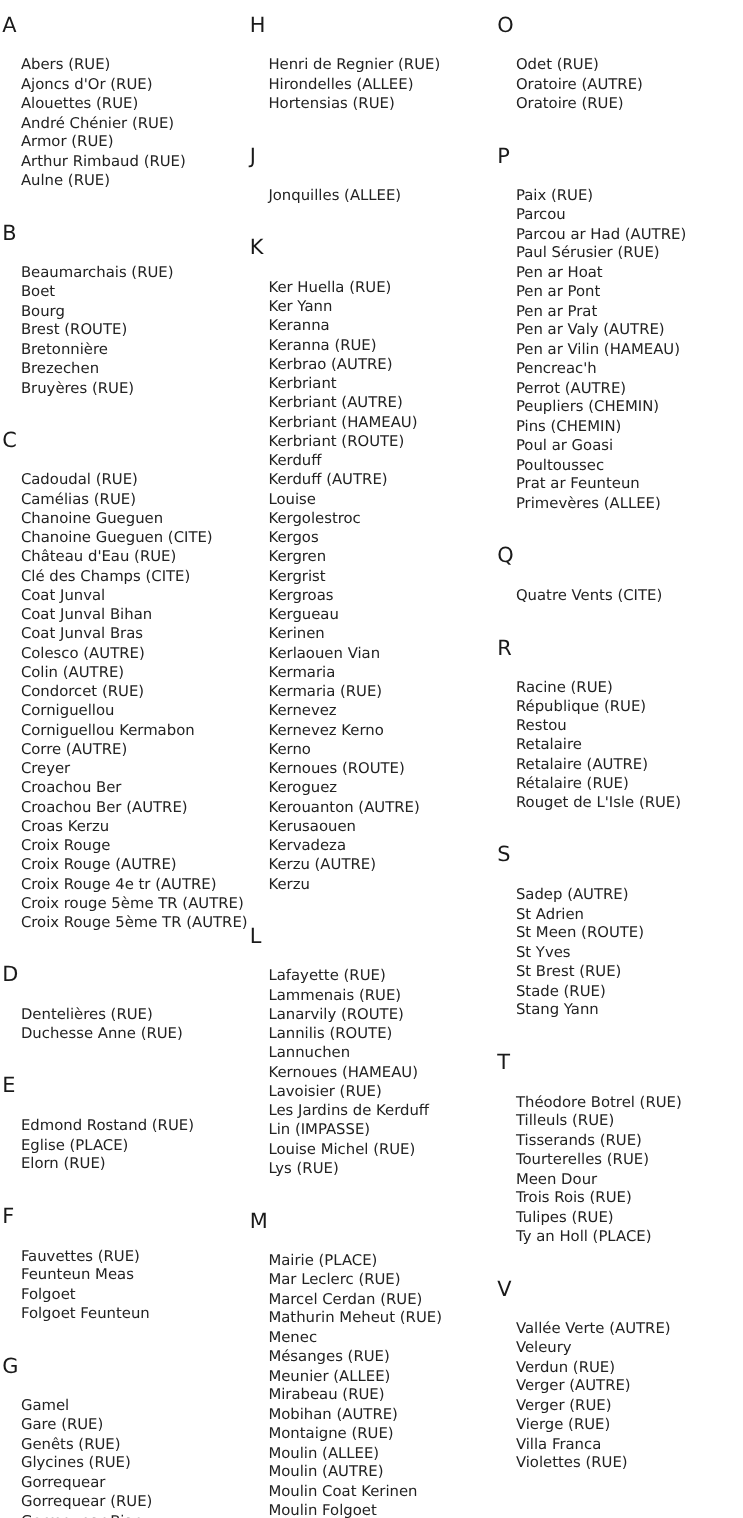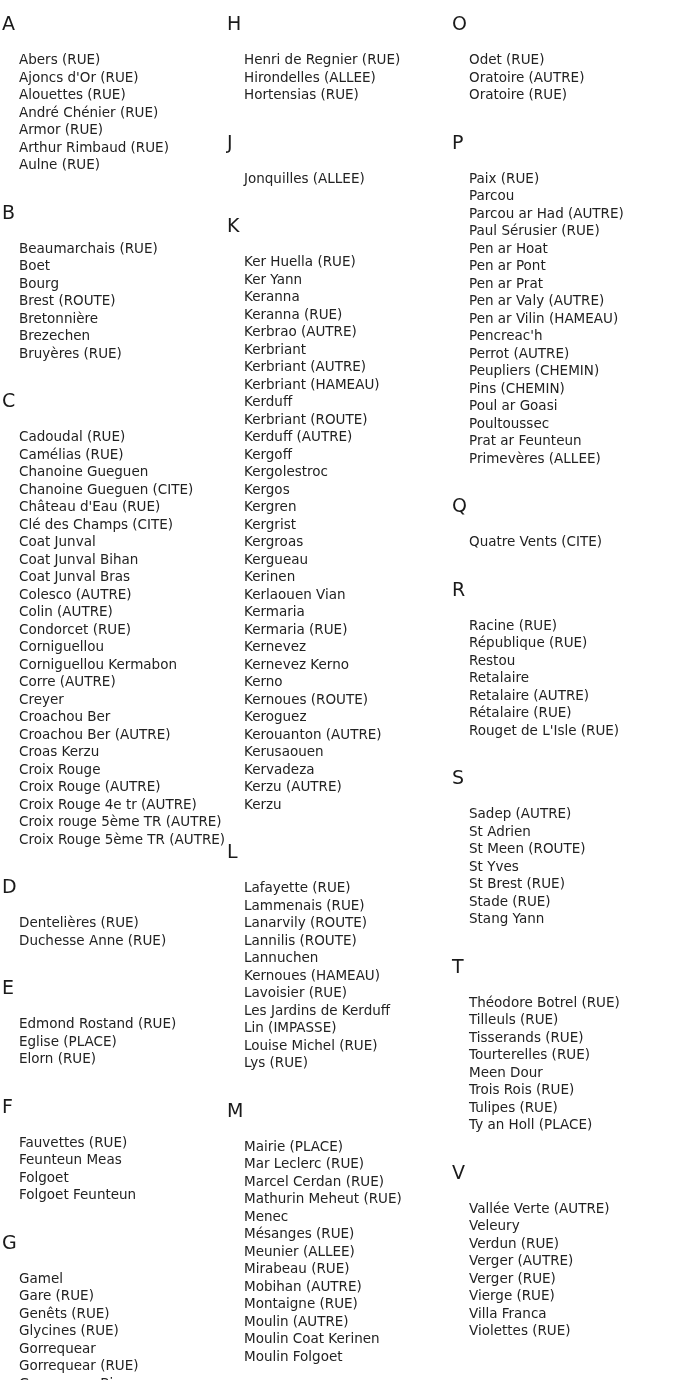--- a/index.html
+++ b/index.html
@@ -142,24 +142,24 @@
       <h2 class="letter">K</h2>
       <div class="street-list">
         <div class="item">Ker Huella (RUE)</div>
         <div class="item">Ker Yann</div>
         <div class="item">Keranna</div>
         <div class="item">Keranna (RUE)</div>
         <div class="item">Kerbrao (AUTRE)</div>
         <div class="item">Kerbriant</div>
         <div class="item">Kerbriant (AUTRE)</div>
         <div class="item">Kerbriant (HAMEAU)</div>
+        <div class="item">Kerbriant (ROUTE)</div>
         <div class="item">Kerduff</div>
-        <div class="item">Kerbriant (ROUTE)</div>
         <div class="item">Kerduff (AUTRE)</div>
-        <div class="item">Kergoff</div>
+        <div class="item">Louise</div>
         <div class="item">Kergolestroc</div>
         <div class="item">Kergos</div>
         <div class="item">Kergren</div>
         <div class="item">Kergrist</div>
         <div class="item">Kergroas</div>
         <div class="item">Kergueau</div>
         <div class="item">Kerinen</div>
         <div class="item">Kerlaouen Vian</div>
         <div class="item">Kermaria</div>
         <div class="item">Kermaria (RUE)</div>
@@ -193,20 +193,21 @@
         <div class="item">Mairie (PLACE)</div>
         <div class="item">Mar Leclerc (RUE)</div>
         <div class="item">Marcel Cerdan (RUE)</div>
         <div class="item">Mathurin Meheut (RUE)</div>
         <div class="item">Menec</div>
         <div class="item">Mésanges (RUE)</div>
         <div class="item">Meunier (ALLEE)</div>
         <div class="item">Mirabeau (RUE)</div>
         <div class="item">Mobihan (AUTRE)</div>
         <div class="item">Montaigne (RUE)</div>
+        <div class="item">Moulin (ALLEE)</div>
         <div class="item">Moulin (AUTRE)</div>
         <div class="item">Moulin Coat Kerinen</div>
         <div class="item">Moulin Folgoet</div>
       </div>
     </div>
   <div class="col">
       <h2 class="letter">O</h2>
       <div class="street-list">
         <div class="item">Odet (RUE)</div>
         <div class="item">Oratoire (AUTRE)</div>

